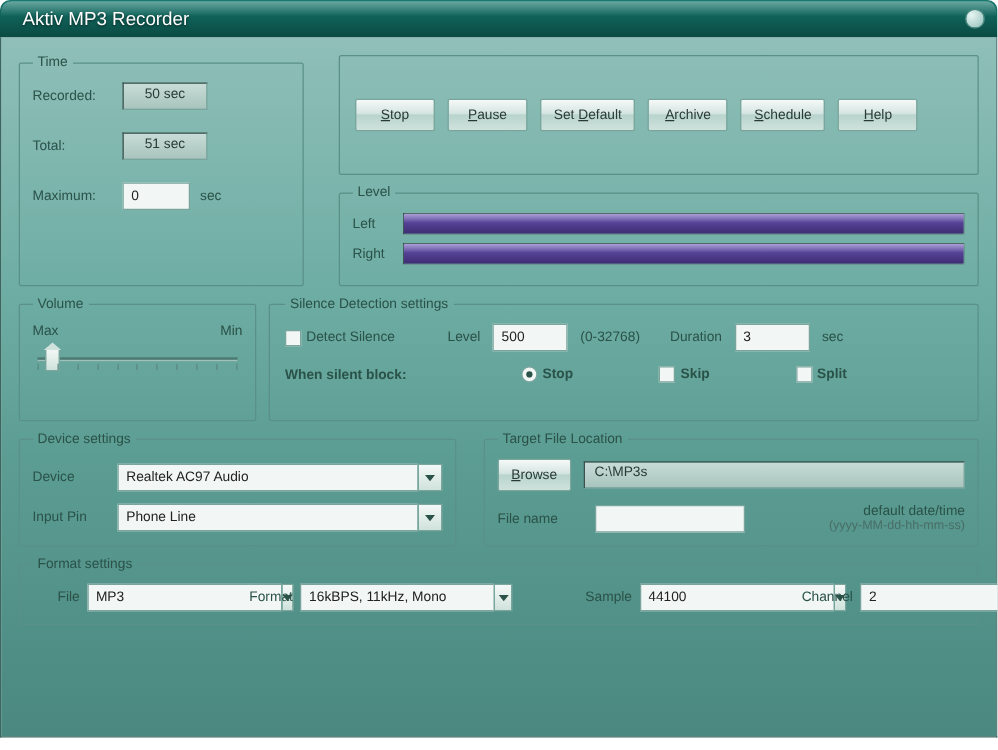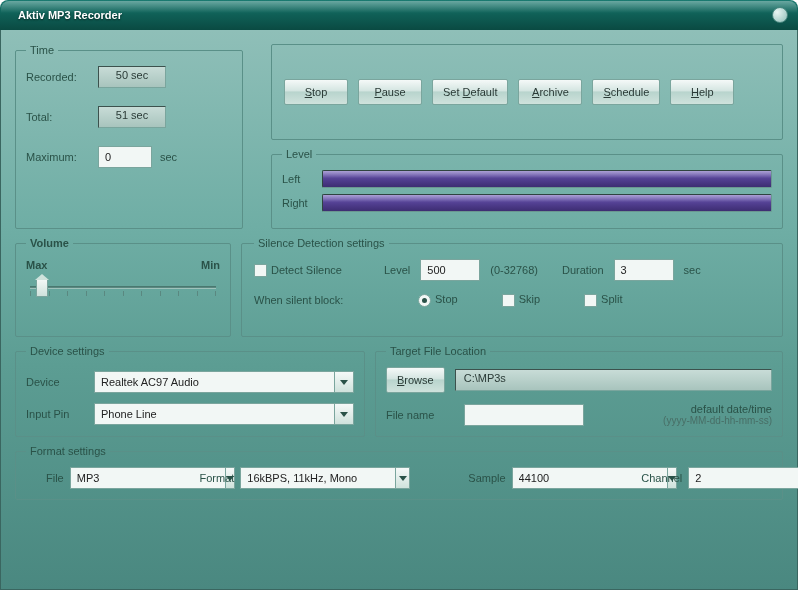--- a/index.html
+++ b/index.html
@@ -8,21 +8,21 @@
 .titlebar {
   height: 30px;
   background: linear-gradient(to bottom, #1a7a70 0%, #0f5f56 50%, #0a4a42 100%);
   border-radius: 8px 8px 0 0;
   position: relative;
   display: flex;
   align-items: center;
   padding-left: 18px;
 }
 .titlebar:before { content:""; position:absolute; top:1px; left:1px; right:1px; height:12px; background:linear-gradient(to bottom, rgba(255,255,255,0.35), rgba(255,255,255,0)); border-radius:8px 8px 0 0;}
-.titlebar-title { color:#fff; font-size:11px; font-weight:bold; text-shadow:0 1px 2px rgba(0,0,0,.6);text-align:center; }
+.titlebar-title { color:#fff; font-size:15px; font-weight:normal; text-shadow:0 1px 2px rgba(0,0,0,.6);text-align:center; }
 .titlebar .close-btn { position:absolute; right:10px; top:7px; width:16px; height:16px; border-radius:8px; background:radial-gradient(circle at 30% 30%, #e8f5f3, #8fbfb8); border:1px solid #4a8880; cursor:pointer; }
 
 .main {
   height: 560px;
   background: linear-gradient(to bottom, #8fbfb8 0%, #6faea5 35%, #5c9d93 60%, #4a8880 100%);
   padding: 14px 14px 4px 14px;
   border: 1px solid #3a6660;
   border-top:none;
   position: relative;
 }
@@ -82,57 +82,57 @@
 .level-row .label { width:40px; }
 .meter {
   flex:1; height:18px;
   border:1px inset #6a9790;
   background: linear-gradient(to bottom, #7e6dc0 0%, #534093 50%, #3d2d72 100%);
   position:relative;
   border-radius:2px;
 }
 .meter:after { content:""; position:absolute; top:0; left:0; right:0; height:7px; background:linear-gradient(to bottom, rgba(255,255,255,.35), rgba(255,255,255,0));}
 
-.vol-box { width:216px; height:100px;font-weight:bold; }
+.vol-box { width:190px; height:100px; }
 .minmax { display:flex; justify-content:space-between; color:#2a5248; margin-bottom:2px;}
 .slider-wrap { height:30px; position:relative; }
 .slider-track { position:absolute; top:13px; left:4px; right:4px; height:3px; background:#5a8880; border-top:1px solid #4a7870; border-bottom:1px solid #9fc2bb;}
 .slider-thumb { position:absolute; top:6px; left:10px; width:12px; height:18px; background:linear-gradient(to bottom,#f2f7f5,#cfe2dc); border:1px solid #7aa59d; }
 .slider-thumb:before { content:""; position:absolute; width:100%; top:-6px; left:-2px; height:0; border-left:7px solid transparent; border-right:7px solid transparent; border-bottom:6px solid #cfe2dc; box-sizing:border-box;}
 .slider-ticks { position:absolute; top:18px; left:4px; right:4px; display:flex; justify-content:space-between;}
 .slider-ticks span { width:1px; height:5px; background:#5a8880; display:block;}
 
 .silence-box { flex:1; padding:10px 12px;}
 .sd-row { display:flex; align-items:center; gap:10px; margin-bottom:12px; flex-wrap:nowrap;}
 .checkbox { width:13px; height:13px; background:#f2f7f5; border:1px solid #7aa59d; display:inline-block; vertical-align:middle; margin-right:4px; cursor:pointer;}
 .radio { width:13px; height:13px; border-radius:7px; background:#f2f7f5; border:1px solid #7aa59d; display:inline-block; vertical-align:middle; margin-right:4px; position:relative; cursor:pointer;}
 .radio.checked:after { content:""; position:absolute; width:5px; height:5px; background:#2a5248; border-radius:3px; top:3px; left:3px;}
 
 .row2 { display:flex; gap:10px; }
 
-.row3 { display:flex; gap:10px; }
+.row3 { display:flex; gap:22px; }
 .dev-box { width:350px; }
 .dev-row { display:flex; align-items:center; margin:4px 0 10px 0;}
 .dev-row .label { width:68px; }
 .select { flex:1; display:flex; align-items:center;}
 .select .input { flex:1; border-right:none; }
 .select .arrow { width:20px; height:22px; background:linear-gradient(to bottom,#f5f9f8,#cfe2dc); border:1px solid #7aa59d; display:flex; align-items:center; justify-content:center; cursor:pointer;}
 .select .arrow:before { content:""; border-left:4px solid transparent; border-right:4px solid transparent; border-top:5px solid #2a5248;}
 
 .target-box { flex:1; }
 .target-row { display:flex; align-items:center; gap:10px; margin-bottom:10px;}
 .path-field { flex:1; text-align:left; padding-left:8px;}
 
 .format-box { }
 .format-row { display:flex; align-items:center; gap:6px; }
 .format-row .label { margin-left:6px; }
 
 .footer { text-align:center; color:#2a5248; padding:6px 0 2px; font-size:11px;}
 
-.sd-radio-row { display:flex; align-items:center; gap:44px; }
+.sd-radio-row { display:flex; align-items:center; gap:69px;font-weight:bold; }
 .sd-radio-row > span:first-child { width:120px; }
 .hint { color:#486e66; font-size:10px;}
 </style>
 </head>
 <body>
 
 <div class="titlebar">
   <span class="titlebar-title">Aktiv MP3 Recorder</span>
   <div class="close-btn"></div>
 </div>

